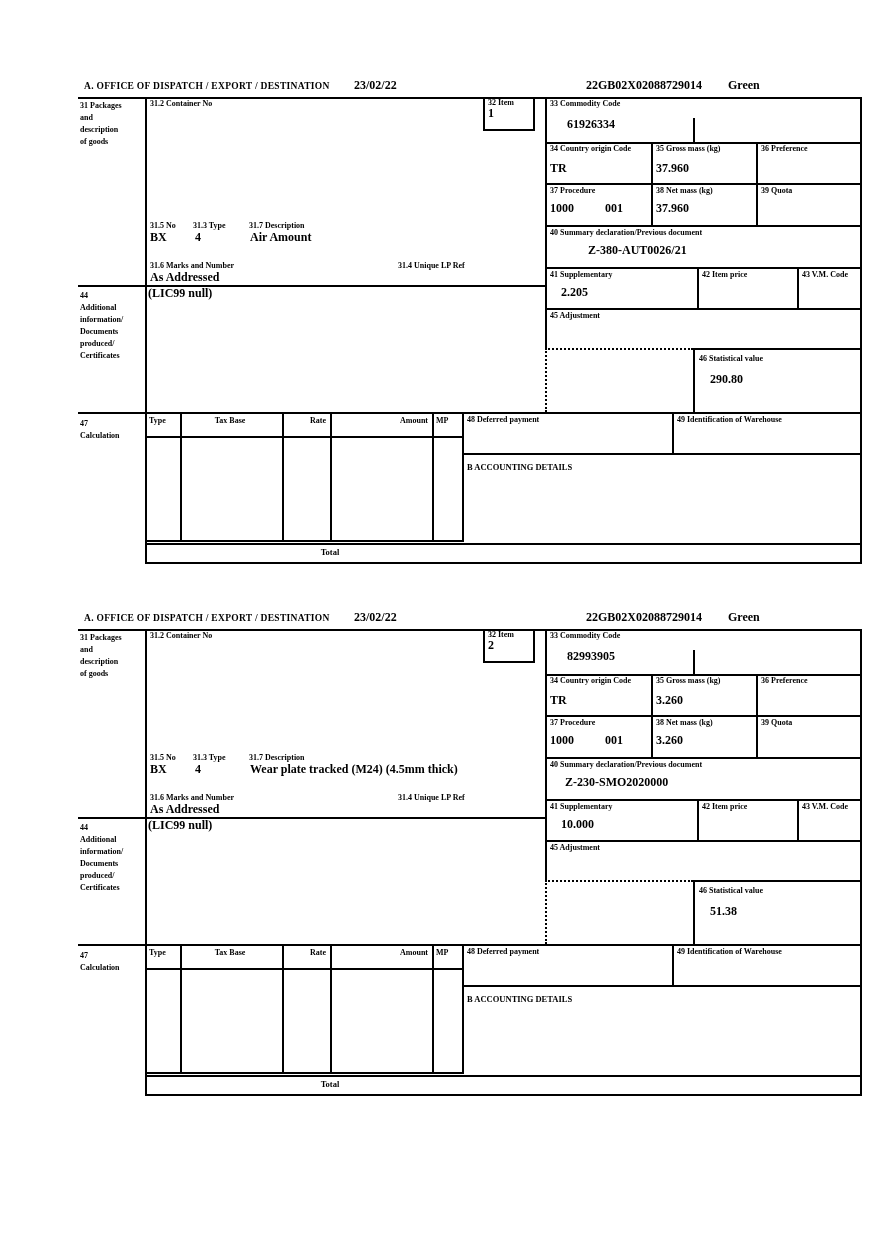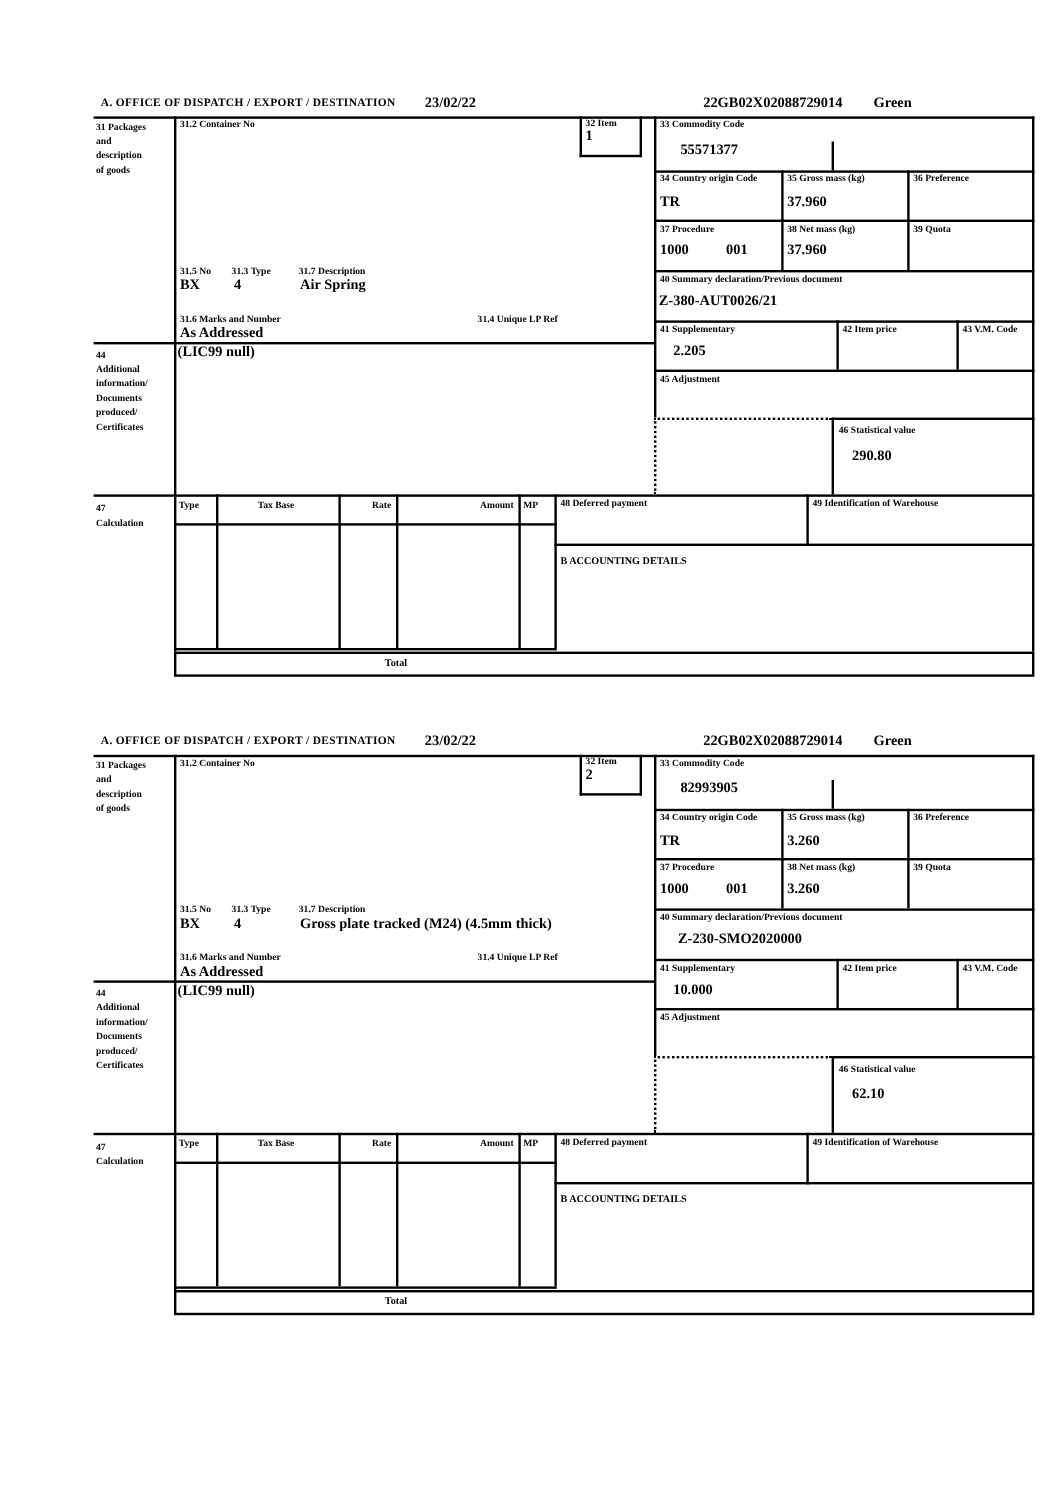--- a/index.html
+++ b/index.html
@@ -66,48 +66,48 @@
   <div class="lbl" style="left:72px;top:21px">31.2 Container No</div>
   <div class="itembox">
     <span class="ilbl">32 Item</span>
     <span class="ival">1</span>
   </div>
   <div class="lbl" style="left:72px;top:143px">31.5 No</div>
   <div class="lbl" style="left:115px;top:143px">31.3 Type</div>
   <div class="lbl" style="left:171px;top:143px">31.7 Description</div>
   <div class="val" style="left:72px;top:153px">BX</div>
   <div class="val" style="left:117px;top:153px">4</div>
-  <div class="val" style="left:172px;top:153px">Air Spring</div>
+  <div class="val" style="left:172px;top:153px">Air Amount</div>
   <div class="lbl" style="left:72px;top:183px">31.6 Marks and Number</div>
   <div class="lbl" style="left:320px;top:183px">31.4 Unique LP Ref</div>
   <div class="val" style="left:72px;top:193px">As Addressed</div>
 
   <div class="lbl lbl-ml" style="left:2px;top:212px">44
 Additional
 information/
 Documents
 produced/
 Certificates</div>
   <div class="val" style="left:70px;top:209px">(LIC99 null)</div>
 
   <div class="lbl" style="left:472px;top:21px">33 Commodity Code</div>
-  <div class="val" style="left:489px;top:40px">55571377</div>
+  <div class="val" style="left:489px;top:40px">61926334</div>
   <div class="lbl" style="left:472px;top:66px">34 Country origin Code</div>
   <div class="val" style="left:472px;top:84px">TR</div>
   <div class="lbl" style="left:578px;top:66px">35 Gross mass (kg)</div>
   <div class="val" style="left:578px;top:84px">37.960</div>
   <div class="lbl" style="left:683px;top:66px">36 Preference</div>
   <div class="lbl" style="left:472px;top:108px">37 Procedure</div>
   <div class="val" style="left:472px;top:124px">1000</div>
   <div class="val" style="left:527px;top:124px">001</div>
   <div class="lbl" style="left:578px;top:108px">38 Net mass (kg)</div>
   <div class="val" style="left:578px;top:124px">37.960</div>
   <div class="lbl" style="left:683px;top:108px">39 Quota</div>
   <div class="lbl" style="left:472px;top:150px">40 Summary declaration/Previous document</div>
-  <div class="val" style="left:471px;top:166px">Z-380-AUT0026/21</div>
+  <div class="val" style="left:510px;top:166px">Z-380-AUT0026/21</div>
   <div class="lbl" style="left:472px;top:192px">41 Supplementary</div>
   <div class="val" style="left:483px;top:208px">2.205</div>
   <div class="lbl" style="left:624px;top:192px">42 Item price</div>
   <div class="lbl" style="left:724px;top:192px">43 V.M. Code</div>
   <div class="lbl" style="left:472px;top:233px">45 Adjustment</div>
   <div class="lbl" style="left:621px;top:276px">46 Statistical value</div>
   <div class="val" style="left:632px;top:295px">290.80</div>
 
   <div class="lbl lbl-ml" style="left:2px;top:340px">47
 Calculation</div>
@@ -166,21 +166,21 @@
   <div class="lbl" style="left:72px;top:21px">31.2 Container No</div>
   <div class="itembox">
     <span class="ilbl">32 Item</span>
     <span class="ival">2</span>
   </div>
   <div class="lbl" style="left:72px;top:143px">31.5 No</div>
   <div class="lbl" style="left:115px;top:143px">31.3 Type</div>
   <div class="lbl" style="left:171px;top:143px">31.7 Description</div>
   <div class="val" style="left:72px;top:153px">BX</div>
   <div class="val" style="left:117px;top:153px">4</div>
-  <div class="val" style="left:172px;top:153px">Gross plate tracked (M24) (4.5mm thick)</div>
+  <div class="val" style="left:172px;top:153px">Wear plate tracked (M24) (4.5mm thick)</div>
   <div class="lbl" style="left:72px;top:183px">31.6 Marks and Number</div>
   <div class="lbl" style="left:320px;top:183px">31.4 Unique LP Ref</div>
   <div class="val" style="left:72px;top:193px">As Addressed</div>
 
   <div class="lbl lbl-ml" style="left:2px;top:212px">44
 Additional
 information/
 Documents
 produced/
 Certificates</div>
@@ -200,21 +200,21 @@
   <div class="val" style="left:578px;top:124px">3.260</div>
   <div class="lbl" style="left:683px;top:108px">39 Quota</div>
   <div class="lbl" style="left:472px;top:150px">40 Summary declaration/Previous document</div>
   <div class="val" style="left:487px;top:166px">Z-230-SMO2020000</div>
   <div class="lbl" style="left:472px;top:192px">41 Supplementary</div>
   <div class="val" style="left:483px;top:208px">10.000</div>
   <div class="lbl" style="left:624px;top:192px">42 Item price</div>
   <div class="lbl" style="left:724px;top:192px">43 V.M. Code</div>
   <div class="lbl" style="left:472px;top:233px">45 Adjustment</div>
   <div class="lbl" style="left:621px;top:276px">46 Statistical value</div>
-  <div class="val" style="left:632px;top:295px">62.10</div>
+  <div class="val" style="left:632px;top:295px">51.38</div>
 
   <div class="lbl lbl-ml" style="left:2px;top:340px">47
 Calculation</div>
   <div class="vl" style="left:102px;top:334px;height:128px"></div>
   <div class="vl" style="left:204px;top:334px;height:128px"></div>
   <div class="vl" style="left:252px;top:334px;height:128px"></div>
   <div class="vl" style="left:354px;top:334px;height:128px"></div>
   <div class="vl" style="left:384px;top:334px;height:128px"></div>
   <div class="hl" style="left:67px;top:358px;width:319px"></div>
   <div class="hl" style="left:67px;top:462px;width:319px"></div>

